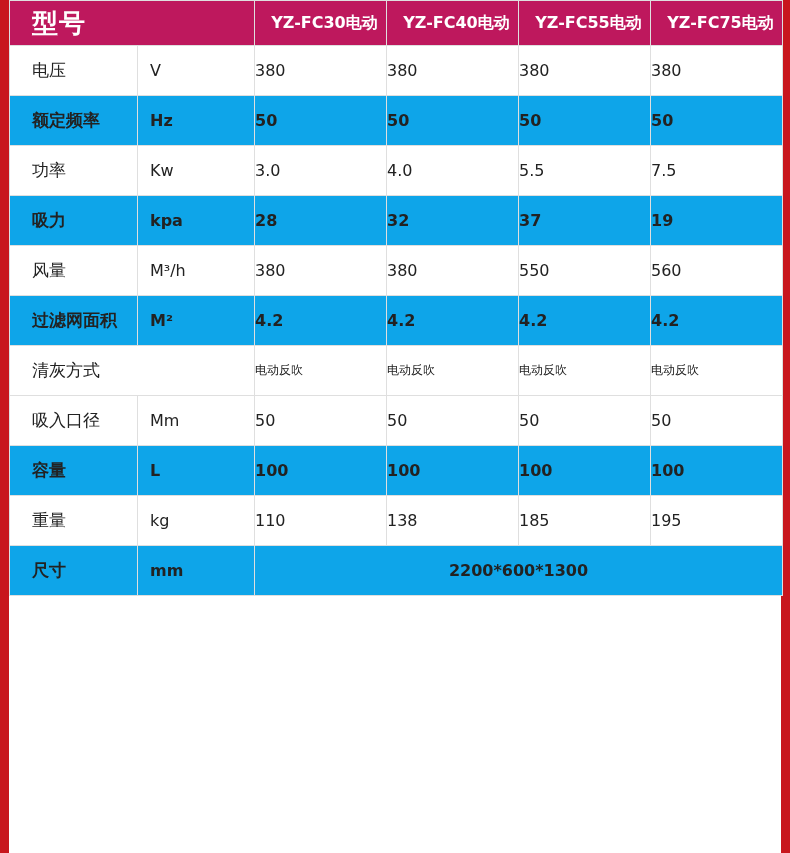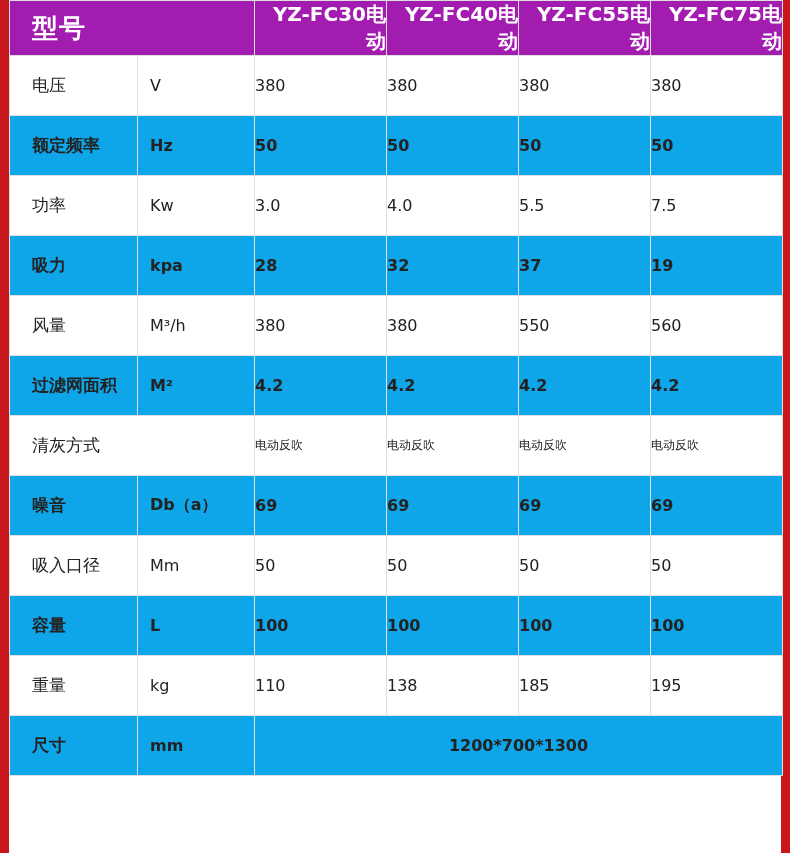--- a/index.html
+++ b/index.html
@@ -33,41 +33,41 @@
   .spec-table col.c-model { width: 132px; }
 
   .spec-table th, .spec-table td {
     border: 1px solid #dfdfdf;
     padding: 0;
     vertical-align: middle;
   }
   
   thead tr {
     height: 45px;
-    background: #a21caf;
+    background: #be185d;
   }
   thead th {
     border: 1px solid #cd1a22;
     color: #ffffff;
     font-weight: bold;
   }
   th.head-title {
     font-size: 26px;
     text-align: left;
     padding-left: 22px;
     letter-spacing: 1px;
   }
   th.head-model {
-    font-size: 20px;
-    text-align: right;
+    font-size: 16px;
+    text-align: center;
     font-weight: bold;
     padding-left: 8px;
   }
 
-  tbody tr { height: 60px; }
+  tbody tr { height: 50px; }
   tbody tr.alt { background: #0ea5e9; font-weight: bold; }
   tbody tr.white { background: #ffffff; }
 
   td.name-cell {
     font-size: 17px;
     color: #222;
     text-align: left;
     padding-left: 22px;
     white-space: nowrap;
   }
@@ -174,28 +174,20 @@
       </tr>
 
       <tr class="white">
         <td class="name-cell" colspan="2">清灰方式</td>
         <td class="val-cell val-small">电动反吹</td>
         <td class="val-cell val-small">电动反吹</td>
         <td class="val-cell val-small">电动反吹</td>
         <td class="val-cell val-small">电动反吹</td>
       </tr>
 
-      <tr class="alt">
-        <td class="name-cell">噪音</td>
-        <td class="unit-cell">Db（a）</td>
-        <td class="val-cell">69</td>
-        <td class="val-cell">69</td>
-        <td class="val-cell">69</td>
-        <td class="val-cell">69</td>
-      </tr>
 
       <tr class="white">
         <td class="name-cell">吸入口径</td>
         <td class="unit-cell">Mm</td>
         <td class="val-cell">50</td>
         <td class="val-cell">50</td>
         <td class="val-cell">50</td>
         <td class="val-cell">50</td>
       </tr>
 
@@ -213,18 +205,18 @@
         <td class="unit-cell">kg</td>
         <td class="val-cell">110</td>
         <td class="val-cell">138</td>
         <td class="val-cell">185</td>
         <td class="val-cell">195</td>
       </tr>
 
       <tr class="alt">
         <td class="name-cell">尺寸</td>
         <td class="unit-cell">mm</td>
-        <td class="val-span" colspan="4">1200*700*1300</td>
+        <td class="val-span" colspan="4">2200*600*1300</td>
       </tr>
     </tbody>
   </table>
   <div class="bottom-pad"></div>
 </div>
 
 </body></html>

